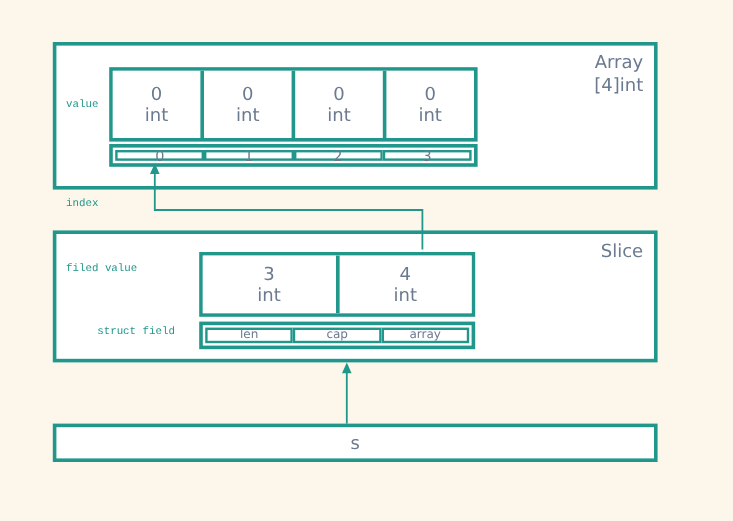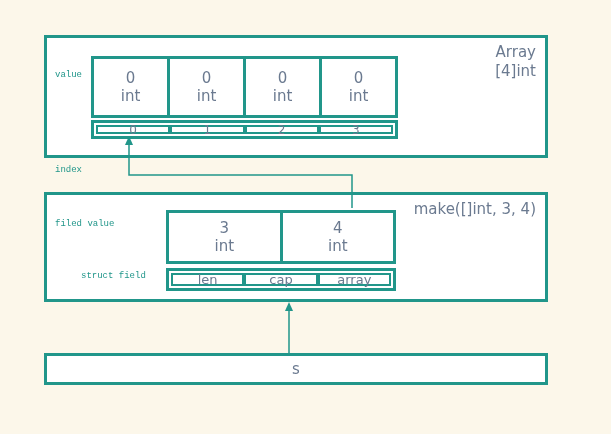--- a/index.html
+++ b/index.html
@@ -55,39 +55,39 @@
     background: var(--box-fill);
   }
   .row-value .cell + .cell, .row-fieldval .cell + .cell{
     border-left: 3px solid var(--teal);
   }
   .row-index .cell, .row-structfield .cell{
     border: 2px solid var(--teal);
     flex-direction:row;
   }
   .row-index .cell{ font-size:12px; }
-  .row-structfield .cell{ font-size:13px; }
+  .row-structfield .cell{ font-size:10px; }
   .s-label{ color:var(--text-gray); font-size:15px; }
   .arrow-overlay{
     position:absolute; left:0; top:0; width:611px; height:434px;
     pointer-events:none;
   }
 </style>
 </head>
 <body>
 
 <div class="canvas">
 
   <div class="outer-box box-array">
     <div class="box-title">
       <div>Array</div>
       <div>[4]int</div>
     </div>
 
-    <div class="side-label" style="top:32px;">value</div>
+    <div class="side-label" style="top:44px;">value</div>
     <div class="side-label" style="top:86px;margin-top:41px;">index</div>
 
     <div class="cell-row row-value">
       <div class="cell">
         <div>0</div>
         <div>int</div>
       </div>
       <div class="cell">
         <div>0</div>
         <div>int</div>
@@ -105,21 +105,21 @@
     <div class="cell-row row-index">
       <div class="cell">0</div>
       <div class="cell">1</div>
       <div class="cell">2</div>
       <div class="cell">3</div>
     </div>
   </div>
 
   <div class="outer-box box-slice">
     <div class="box-title">
-      <div>make([]int, 3, 4)</div>
+      <div>Slice</div>
     </div>
 
     <div class="side-label" style="top:24px;">filed value</div>
     <div class="side-label" style="top:76px;margin-left:26px;">struct field</div>
 
     <div class="cell-row row-fieldval">
       <div class="cell">
         <div>3</div>
         <div>int</div>
       </div>

